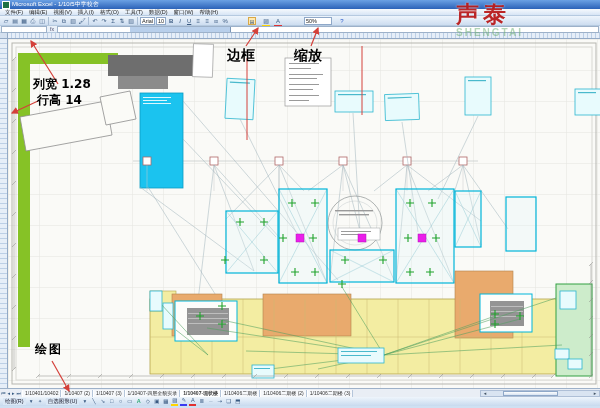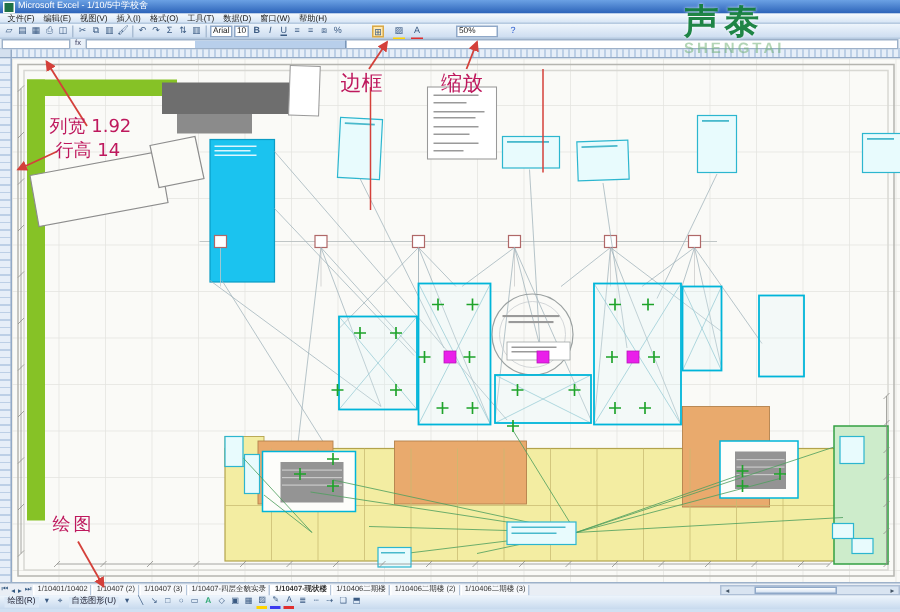--- a/index.html
+++ b/index.html
@@ -54,35 +54,35 @@
   .hthumb{width:55px;height:5px;background:linear-gradient(#fdfefe,#d7e3f2);border:1px solid #8fa8c8;margin-left:14px;box-sizing:border-box;}
   .drawbar{position:absolute;left:0;top:397px;width:600px;height:9px;
     background:linear-gradient(#eef5fc,#c8daee);display:flex;align-items:center;gap:2px;
     padding-left:3px;font-size:5.5px;color:#223;box-sizing:border-box;}
   .dlabel{background:#dbe8f6;padding:0 2px;height:7px;line-height:7px;white-space:nowrap;}
   .di{width:7px;height:7px;line-height:7px;text-align:center;color:#3a5a82;font-size:5.5px;flex:0 0 auto;}
   .bstrip{position:absolute;left:0;top:406px;width:600px;height:2px;background:#cfe0f2;}
 
   
   .annot{position:absolute;left:0;top:0;width:600px;height:408px;z-index:50;pointer-events:none;}
-  .ann-text{position:absolute;color:#be185d;font-weight:normal;z-index:55;white-space:nowrap;
+  .ann-text{position:absolute;color:#000000;font-weight:bold;z-index:55;white-space:nowrap;
     font-family:"DejaVu Sans",sans-serif;pointer-events:none;}
   .a-colw{left:33px;top:76px;font-size:12px;}
   .a-rowh{left:37px;top:92px;font-size:12px;}
   .a-border{left:227px;top:47px;font-size:14px;}
   .a-zoom{left:294px;top:47px;font-size:14px;}
   .a-draw{left:35px;top:341px;font-size:12px;letter-spacing:2px;}
 
   
   .logo{position:absolute;left:452px;top:1px;width:148px;height:48px;z-index:60;pointer-events:none;
     display:flex;align-items:flex-start;opacity:.95;}
   .logo .st{font-size:36px;font-weight:bold;color:#2ba83a;line-height:42px;letter-spacing:-3px;
     text-shadow:0 0 2px rgba(255,255,255,.8);}
   .logo .rcol{display:flex;flex-direction:column;margin-left:4px;}
-  .logo .cn{font-size:23px;font-weight:bold;color:#15803d;line-height:26px;letter-spacing:4px;
+  .logo .cn{font-size:23px;font-weight:bold;color:#b91c1c;line-height:26px;letter-spacing:4px;
     text-shadow:0 0 2px rgba(255,255,255,.8);}
   .logo .en{font-size:10px;font-weight:bold;color:rgba(110,175,115,.55);letter-spacing:2px;line-height:11px;}
 
   
   #plusLayer path{stroke:#1ea32a;stroke-width:1.1;fill:none;}
   #magentaLayer rect{fill:#ea1fea;stroke:#b515b5;stroke-width:.5;}
   .cl{stroke:#9fb2ba;stroke-width:.5;fill:none;}
   .clx{stroke:#7fbcc8;stroke-width:.5;fill:none;}
   .gl{stroke:#4f9f5f;stroke-width:.55;fill:none;}
   .dim{stroke:#8a8a86;stroke-width:.5;fill:none;}
@@ -361,21 +361,21 @@
     <g stroke="#d4403a" stroke-width="1.2" fill="none">
       <path d="M58 84L31 41" marker-end="url(#ah)"></path>
       <path d="M38 101L12 113" marker-end="url(#ah)"></path>
       <path d="M246 46L258 28" marker-end="url(#ah)"></path>
       <path d="M311 46L318 28" marker-end="url(#ah)"></path>
       <path d="M52 361L69 391" marker-end="url(#ah)"></path>
       <path d="M247 58V140" stroke-width="1"></path>
       <path d="M362 46V115" stroke-width="1"></path>
     </g>
   </svg>
-  <div class="ann-text a-colw">列宽 1.92</div>
+  <div class="ann-text a-colw">列宽 1.28</div>
   <div class="ann-text a-rowh">行高 14</div>
   <div class="ann-text a-border">边框</div>
   <div class="ann-text a-zoom">缩放</div>
   <div class="ann-text a-draw">绘图</div>
 
   <div class="logo">
     <span class="rcol">
       <span class="cn">声泰</span>
       <span class="en">SHENGTAI</span>
     </span>

